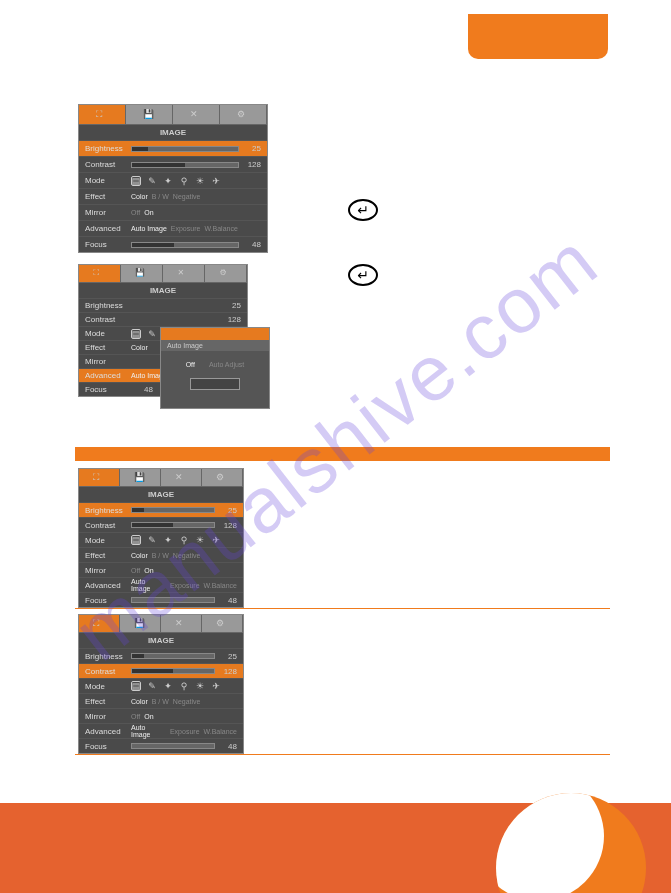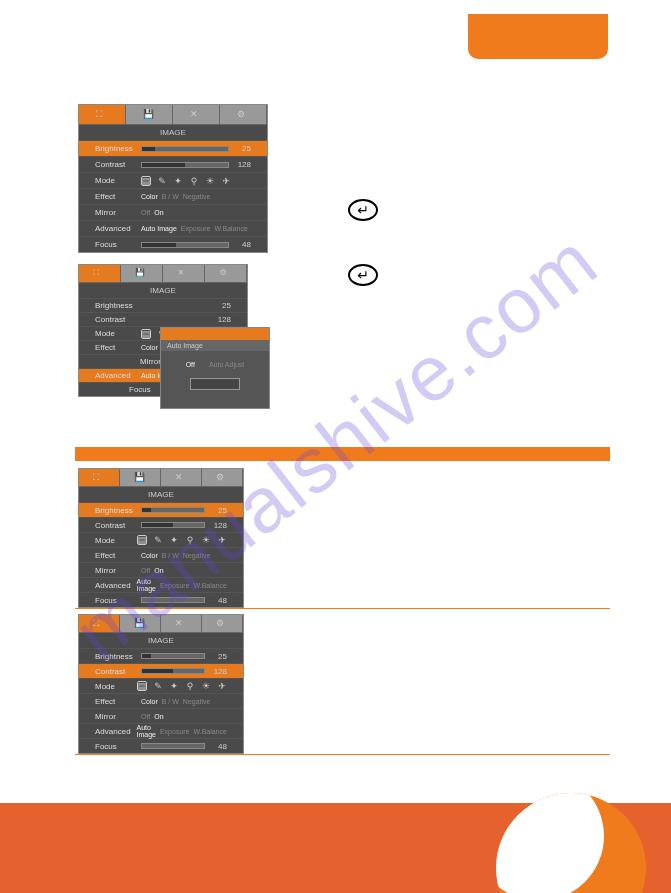--- a/index.html
+++ b/index.html
@@ -61,30 +61,29 @@
     background: #999;
   }
   .osd-tab.active {
     background: #e67a1f;
   }
   .osd-title {
     text-align: center;
     font-size: 8px;
     padding: 3px 0;
     color: #ccc;
-    font-weight: normal;
+    font-weight: bold;
   }
   .osd-row {
     display: flex;
     align-items: center;
     height: 16px;
-    padding: 0 16px;
+    padding: 0 6px;
     border-top: 1px solid #555;
     font-size: 8px;
-    justify-content: center;
   }
   .osd-row.highlight {
     background: #e67a1f;
   }
   .osd-label {
     width: 46px;
     color: #ddd;
   }
   .osd-value {
     flex: 1;

